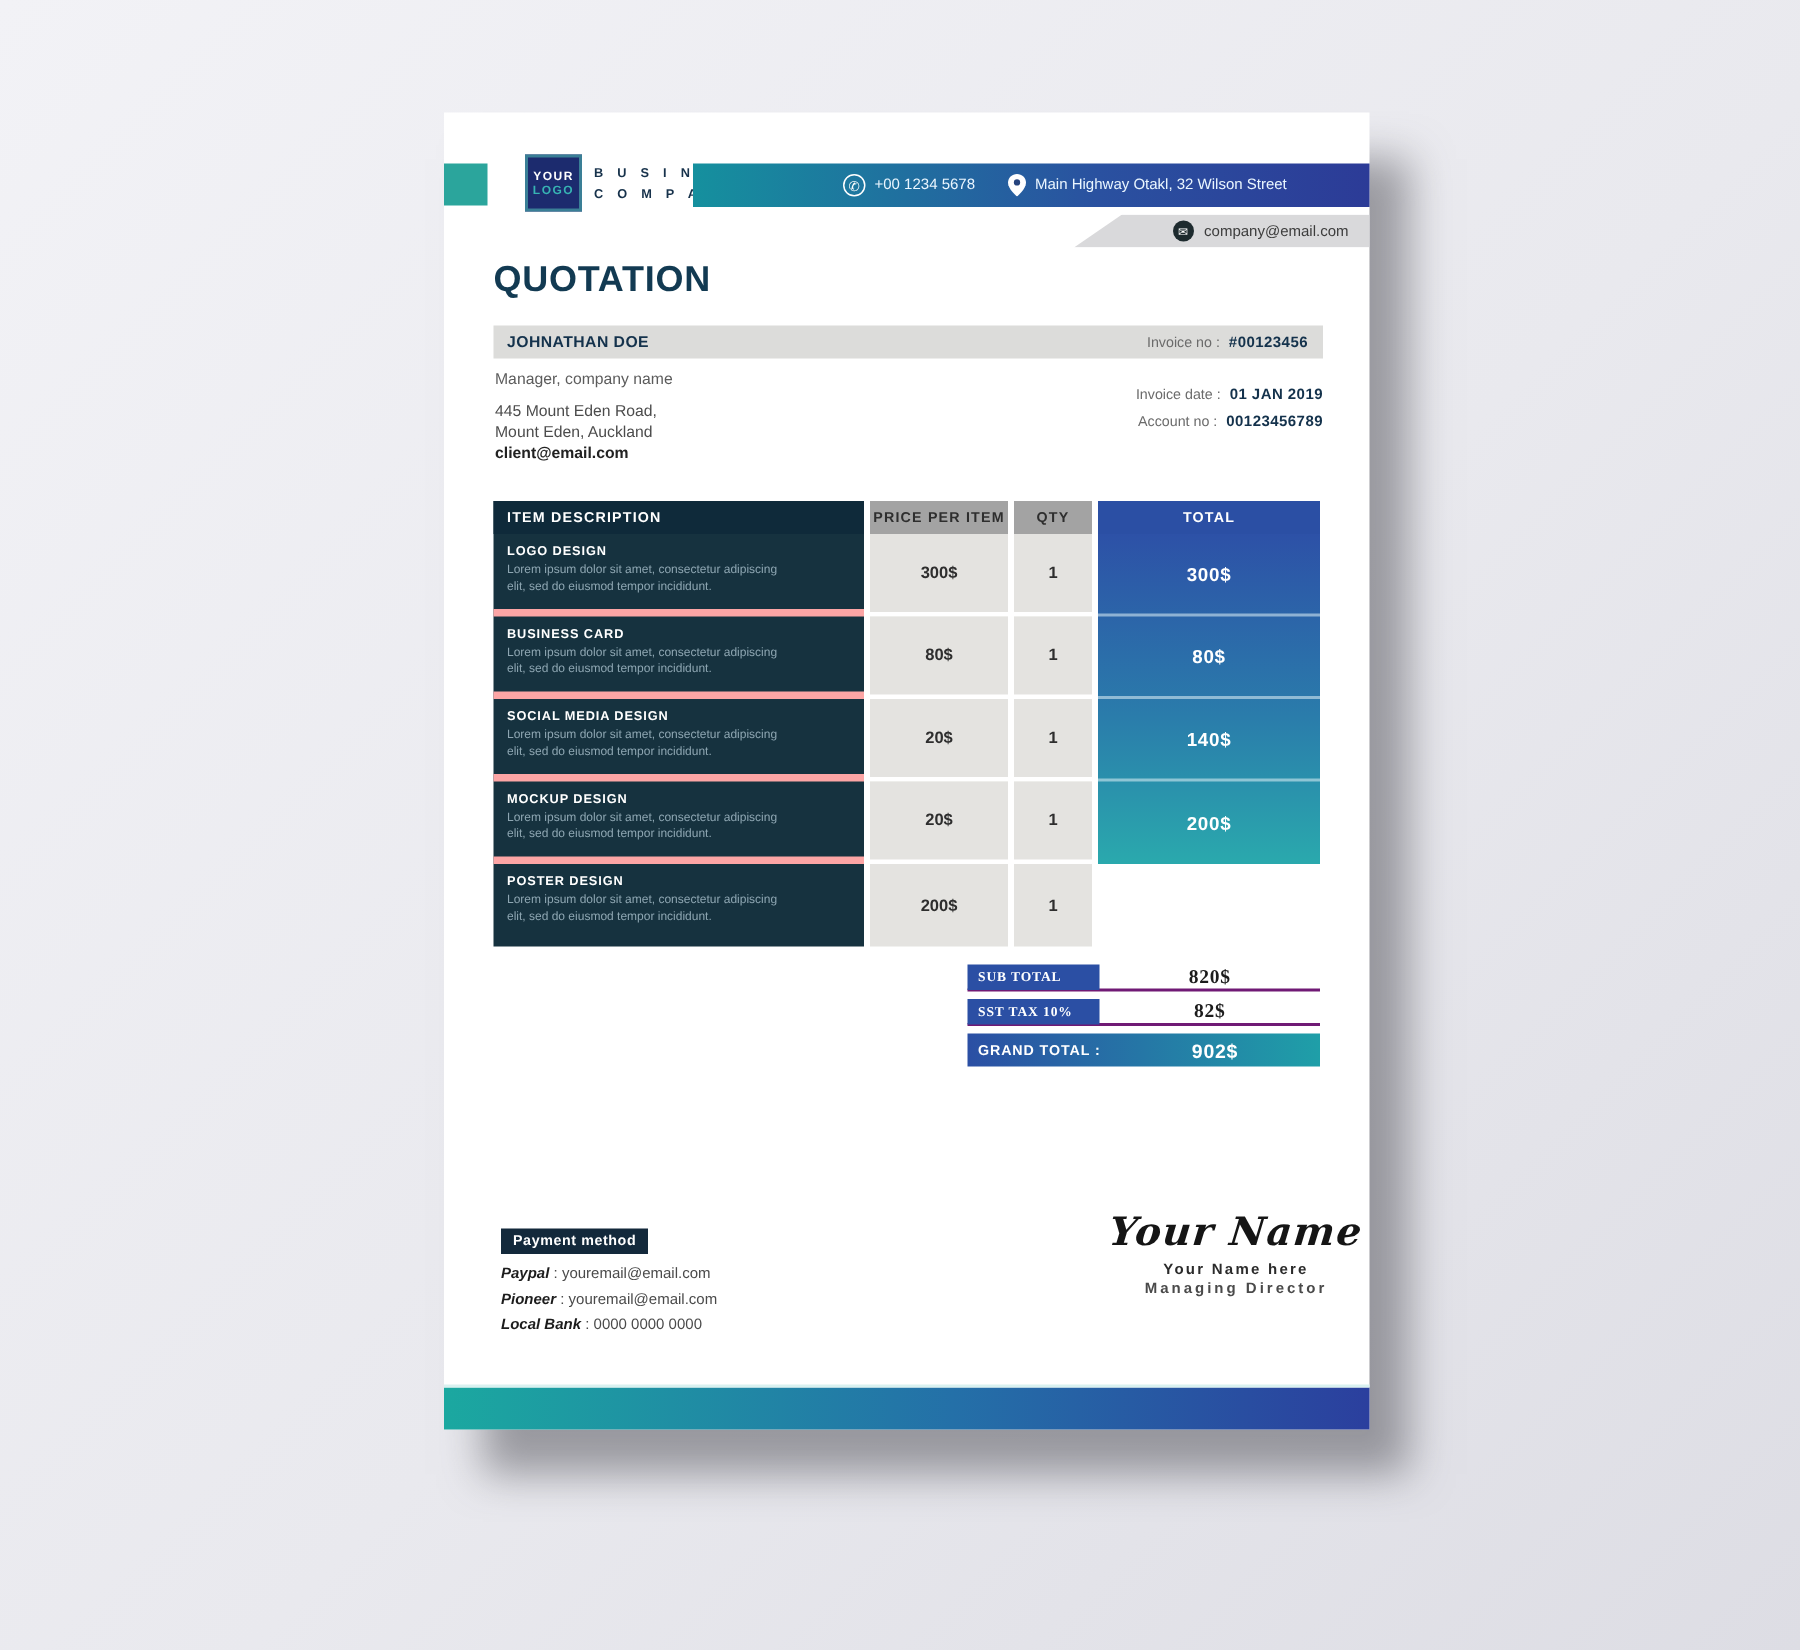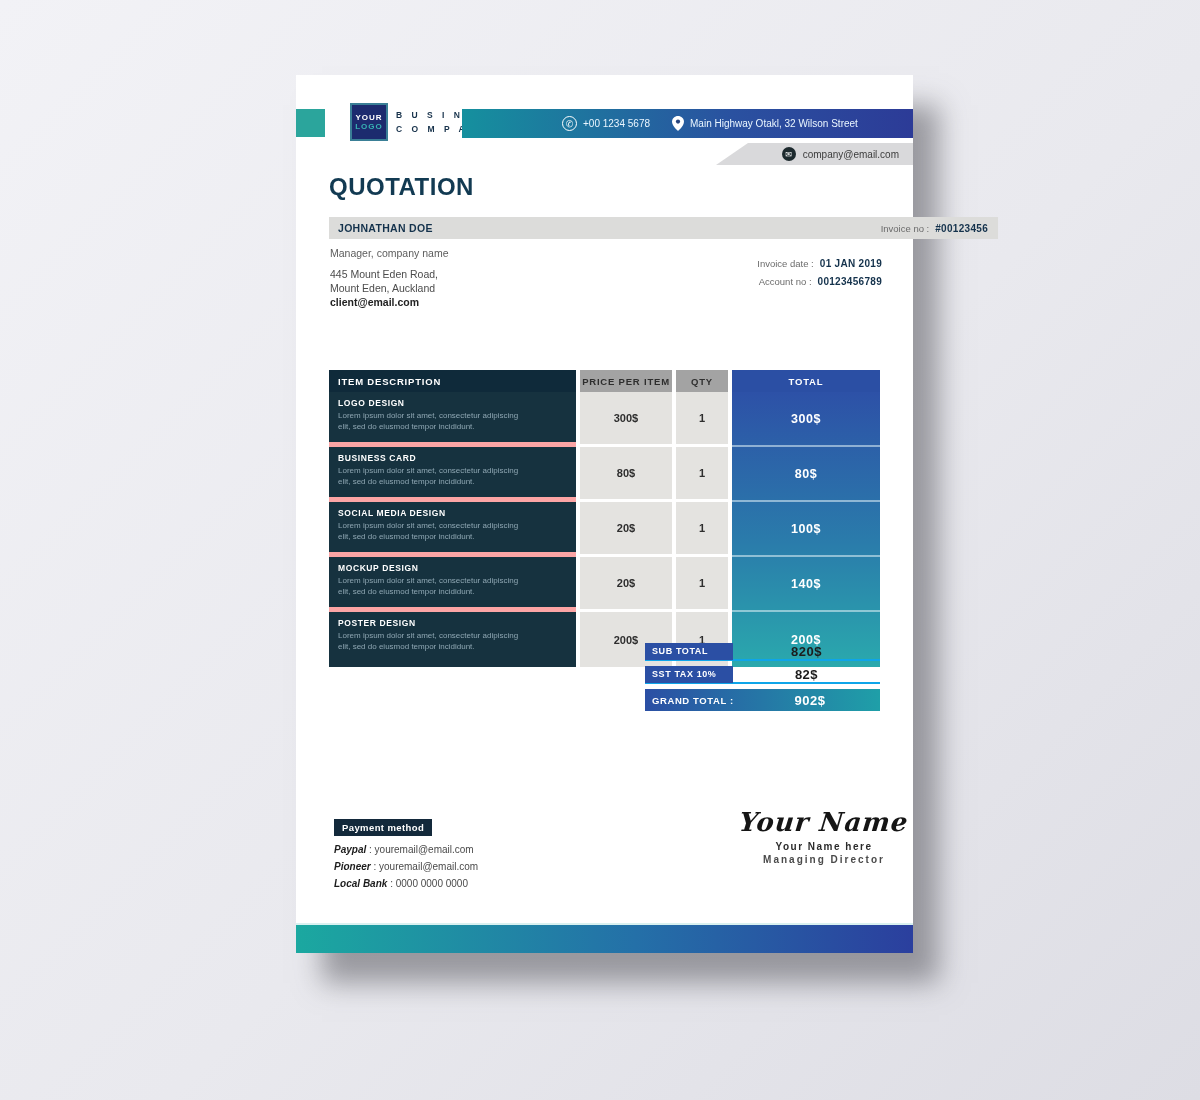--- a/index.html
+++ b/index.html
@@ -44,35 +44,35 @@
     clip-path:polygon(32px 0, 100% 0, 100% 100%, 0 100%);
     font-size:10px; color:#3c3c3c;
   }
   .mail-dot {
     width:14px; height:14px; border-radius:50%; background:#1d2a2e; color:#fff;
     display:inline-flex; align-items:center; justify-content:center; font-size:8px;
   }
   
   .doc-title { position:absolute; left:33px; top:98px; font-size:24px; font-weight:bold; color:#123a52; letter-spacing:0.5px; }
   .client-bar {
-    position:absolute; left:33px; top:142px; width:669px; height:22px; background:#dcdcda;
+    position:absolute; left:33px; top:142px; width:553px; height:22px; background:#dcdcda;
     display:flex; align-items:center; justify-content:space-between; padding:0 10px 0 9px;
   }
   .client-bar .name { font-size:10.5px; font-weight:bold; color:#14324c; letter-spacing:0.3px; }
   .inv-pair { font-size:9.5px; color:#6b6b6b; }
   .inv-pair b { color:#14324c; font-size:10px; margin-left:6px; letter-spacing:0.3px; }
   .client-block { position:absolute; left:34px; top:172px; font-size:10.5px; color:#5c5c5c; }
   .client-block .role { margin-bottom:8px; }
   .client-block .adr { line-height:14px; color:#4c4c4c; }
   .client-block .cmail { font-weight:bold; color:#222; line-height:14px; }
   .inv-block { position:absolute; right:31px; top:180px; text-align:right; }
   .inv-block .row { font-size:9.5px; color:#6b6b6b; line-height:18px; }
   .inv-block .row b { color:#14324c; font-size:10px; margin-left:6px; letter-spacing:0.3px; }
   
-  .tbl { position:absolute; left:33px; top:259px; width:551px; display:flex; gap:4px;margin-top:36px; }
+  .tbl { position:absolute; left:33px; top:259px; width:551px; display:flex; gap:4px; }
   .col { display:flex; flex-direction:column; }
   .col-desc { width:247px; background:#16323f; }
   .col-price { width:92px; }
   .col-qty { width:52px; }
   .col-total { width:148px; }
   .hcell { height:22px; display:flex; align-items:center; justify-content:center;
            font-size:9.5px; font-weight:bold; letter-spacing:0.8px; }
   .hcell.desc { background:#0f2a3a; color:#fff; justify-content:flex-start; padding-left:9px; }
   .hcell.gray { background:#a3a3a3; color:#2e2e2e; }
   .hcell.blue { background:#2b4fa4; color:#fff; }
@@ -84,21 +84,21 @@
            font-size:11px; font-weight:bold; color:#2e2e2e; border-bottom:3px solid #ffffff; }
   .gcell:last-child { border-bottom:none; }
   .total-body { background:linear-gradient(180deg,#2d51a7 0%,#2a7cab 55%,#2aa9ad 100%);
                 display:flex; flex-direction:column; }
   .tcell { height:55px; display:flex; align-items:center; justify-content:center;
            font-size:12.5px; font-weight:bold; color:#ffffff; letter-spacing:0.5px;
            border-bottom:2px solid rgba(225,242,248,0.55); }
   .tcell:last-child { border-bottom:none; }
   
   .totals { position:absolute; left:349px; top:568px; width:235px; }
-  .tot-row { display:flex; align-items:center; border-bottom:2px solid #0ea5e9; margin-bottom:5px; height:18px; }
+  .tot-row { display:flex; align-items:center; border-bottom:2px solid #701a75; margin-bottom:5px; height:18px;font-family:Liberation Serif, serif; }
   .tot-label { width:88px; height:17px; background:#2b4fa4; color:#fff; font-size:9px; font-weight:bold;
                letter-spacing:0.6px; display:flex; align-items:center; padding-left:7px; }
   .tot-val { flex:1; text-align:center; font-size:13px; font-weight:bold; color:#1c1c1c; letter-spacing:0.5px; }
   .grand-row { display:flex; align-items:center; height:22px; margin-top:3px;
                background:linear-gradient(90deg,#2b4fa4 0%,#1f9fa8 100%); }
   .grand-row .gl { color:#fff; font-size:9.5px; font-weight:bold; letter-spacing:0.6px; padding-left:7px; width:95px; }
   .grand-row .gv { flex:1; text-align:center; color:#fff; font-size:13px; font-weight:bold; letter-spacing:0.5px; }
   
   .tag { display:inline-block; background:#13293b; color:#fff; font-size:9.5px; font-weight:bold;
          padding:3px 8px; letter-spacing:0.4px; }
@@ -216,21 +216,20 @@
       <div class="gcell">1</div>
       <div class="gcell">1</div>
       <div class="gcell">1</div>
     </div>
 
     <div class="col col-total">
       <div class="hcell blue">TOTAL</div>
       <div class="total-body">
         <div class="tcell">300$</div>
         <div class="tcell">80$</div>
-        <div class="tcell">100$</div>
         <div class="tcell">140$</div>
         <div class="tcell">200$</div>
       </div>
     </div>
   </div>
 
   <div class="totals">
     <div class="tot-row">
       <span class="tot-label">SUB TOTAL</span>
       <span class="tot-val">820$</span>

